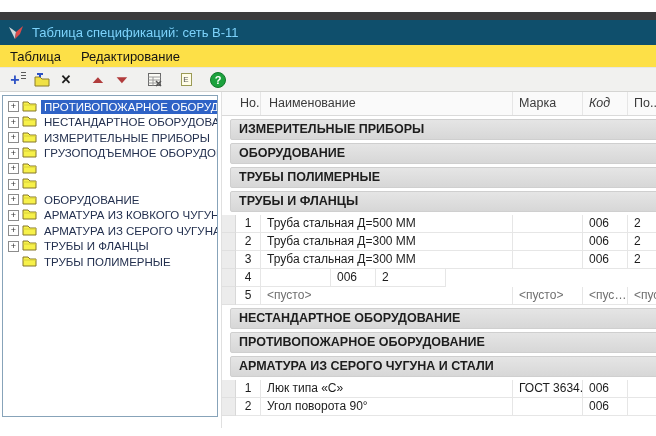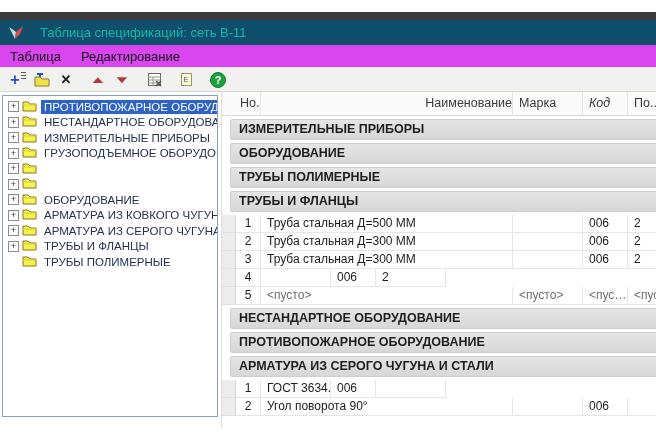--- a/index.html
+++ b/index.html
@@ -4,23 +4,23 @@
 <style>
   * { margin:0; padding:0; }
   html,body { background:#fff; }
   .screen{position:relative;width:656px;height:436px;background:#ffffff;overflow:hidden;
           font-family:"Liberation Sans",sans-serif;}
   
   .strip-dark{position:absolute;top:12px;left:0;width:656px;height:8px;background:#3b3b3d;}
   
   .titlebar{position:absolute;top:20px;left:0;width:656px;height:25px;background:#0f4f6c;
             display:flex;align-items:center;padding-left:8px;box-sizing:border-box;}
-  .titlebar-text{color:#14b8a6;font-size:13px;margin-left:15px;white-space:nowrap;}
-  
-  .menubar{position:absolute;top:45px;left:0;width:656px;height:22px;background:#d946ef;
+  .titlebar-text{color:#7dd3fc;font-size:13px;margin-left:7px;white-space:nowrap;}
+  
+  .menubar{position:absolute;top:45px;left:0;width:656px;height:22px;background:#fde047;
            display:flex;align-items:center;font-size:13px;color:#141414;}
   .menu-item{padding:0 10px;height:100%;display:flex;align-items:center;cursor:default;}
   
   .toolbar{position:absolute;top:67px;left:0;width:656px;height:25px;background:#f1f1ef;
            border-top:1px solid #e6e6e4;border-bottom:1px solid #d5d5d3;box-sizing:border-box;
            display:flex;align-items:center;padding-left:6px;}
   .tb-btn{width:24px;height:21px;display:flex;align-items:center;justify-content:center;flex:none;position:relative;}
   .tb-gap{width:8px;flex:none;}
   .plus-mark{color:#2b50c4;font-weight:bold;font-size:16px;line-height:1;}
   .tiny-lines{width:5px;height:7px;margin-left:1px;margin-top:-8px;
@@ -42,21 +42,21 @@
   .tree-label{padding:0 3px;line-height:14px;}
   .tree-label.selected{background:#2e62c6;color:#ffffff;}
   
   .table{position:absolute;top:92px;left:221px;width:480px;height:336px;background:#fff;border-left:1px solid #e0e0e0;}
   .thead{display:flex;height:23px;background:#fafafa;border-bottom:1px solid #dadada;
          font-size:12.5px;color:#3a3a3a;}
   .th{box-sizing:border-box;height:100%;line-height:22px;border-right:1px solid #e6e6e6;
       padding-left:6px;white-space:nowrap;overflow:hidden;}
   .w-gutter{width:14px;padding:0;border-right:none;}
   .w-num{width:25px;padding-left:4px;}
-  .w-name{width:252px;padding-left:8px;text-align:right;}
+  .w-name{width:252px;padding-left:8px;}
   .w-marka{width:70px;}
   .w-kod{width:45px;font-style:italic;}
   .w-po{width:70px;}
   .band{margin:3px 0 3px 8px;height:21px;width:470px;box-sizing:border-box;
         background:linear-gradient(#e5e5e5,#d7d7d7);border:1px solid #cfcfcf;border-radius:2px;
         line-height:19px;padding-left:8px;font-weight:bold;font-size:12.5px;color:#1d1d1d;
         white-space:nowrap;overflow:hidden;}
   .row{display:flex;height:18px;font-size:12px;color:#1c1c1c;}
   .cell{box-sizing:border-box;line-height:17px;border-right:1px solid #e6e6e6;border-bottom:1px solid #e6e6e6;
         white-space:nowrap;overflow:hidden;}
@@ -267,20 +267,21 @@
           <div class="cell marka-cell empty-val">&lt;пусто&gt;</div>
           <div class="cell kod-cell empty-val">&lt;пусто&gt;</div>
           <div class="cell po-cell empty-val">&lt;пусто&gt;</div>
         </div>
         <div class="band">НЕСТАНДАРТНОЕ ОБОРУДОВАНИЕ</div>
         <div class="band">ПРОТИВОПОЖАРНОЕ ОБОРУДОВАНИЕ</div>
         <div class="band">АРМАТУРА ИЗ СЕРОГО ЧУГУНА И СТАЛИ</div>
         <div class="row">
           <div class="cell gutter-cell"></div>
           <div class="cell num-cell">1</div>
+          <div class="cell name-cell">Люк типа «С»</div>
           <div class="cell marka-cell">ГОСТ 3634...</div>
           <div class="cell kod-cell">006</div>
           <div class="cell po-cell"></div>
         </div>
         <div class="row">
           <div class="cell gutter-cell"></div>
           <div class="cell num-cell">2</div>
           <div class="cell name-cell">Угол поворота 90°</div>
           <div class="cell marka-cell"></div>
           <div class="cell kod-cell">006</div>

